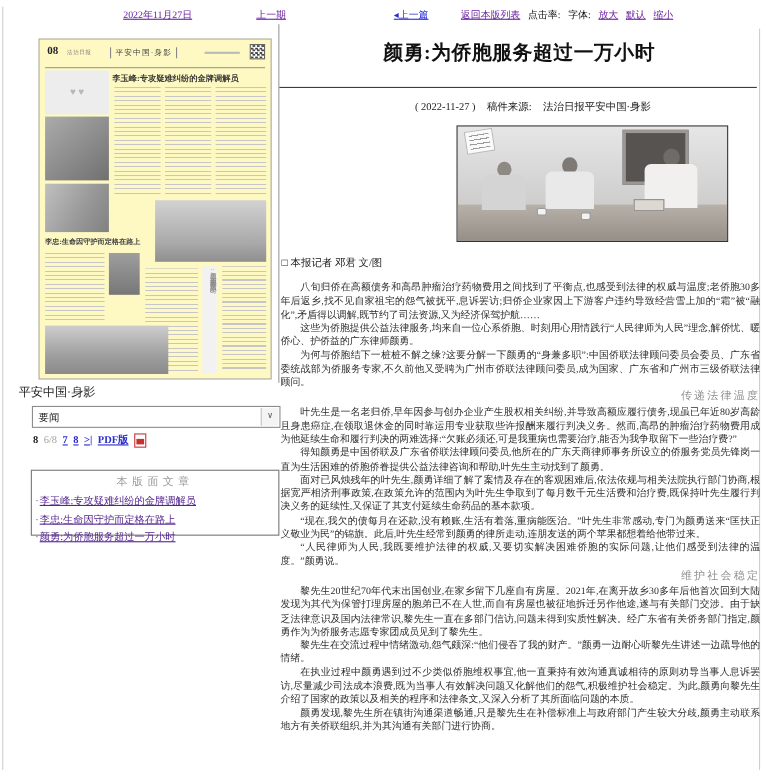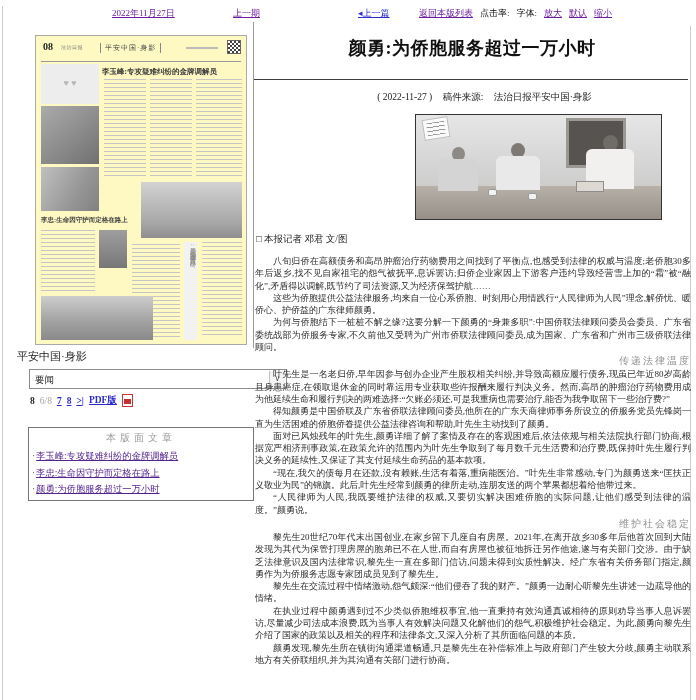--- a/index.html
+++ b/index.html
@@ -54,32 +54,32 @@
   .tl-d { position:absolute; left:5px;  top:194px; width:54px; height:62px; }
   .tl-e { position:absolute; left:96px; top:208px; width:48px; height:94px; }
   .th-vert { position:absolute; left:148px; top:206px; width:13px; height:98px; background:#f2f2f2;
              writing-mode:vertical-rl; font-size:6px; color:#8a8a8a; letter-spacing:1px; overflow:hidden; }
   .tl-f { position:absolute; left:166px; top:206px; width:40px; height:96px; }
   .th-street { position:absolute; left:5px; top:260px; width:112px; height:44px;
                background:linear-gradient(#cdcdcd,#a0a0a0 60%,#8a8a8a); }
 
   
   .side-label { position:absolute; left:17px; top:349px; font-size:11px; color:#222; }
-  .sel { position:absolute; left:29px; top:369px; width:258px; height:20px;
+  .sel { position:absolute; left:29px; top:369px; width:226px; height:20px;
          border:1px solid #8c8c8c; background:#fff; font-size:9.5px; color:#222; cursor:pointer;font-family:Liberation Mono, monospace; }
   .sel-val  { position:absolute; left:5px; top:4px; }
   .sel-chev { position:absolute; right:1px; top:1px; bottom:1px; width:16px; border-left:1px solid #c2c2c2;
               background:#f4f4f4; text-align:center; font-size:8px; color:#555; line-height:16px; }
   .pager { position:absolute; left:30px; top:394px; font-size:9.5px; display:flex; gap:5px; align-items:center; }
   .pg-total { color:#222; font-weight:bold; }
   .pg-cur   { color:#a6a6a6; }
   .pager a  { font-weight:bold; }
   .pdf-icon { width:11px; height:13px; background:#fff; border:1px solid #c33; position:relative; display:inline-block; }
   .pdf-icon .bar { position:absolute; left:1px; right:1px; top:4px; height:5px; background:#c53030; }
-  .artbox { position:absolute; left:28px; top:427px; width:226px; height:74px; border:1px solid #777; }
+  .artbox { position:absolute; left:28px; top:427px; width:226px; height:60px; border:1px solid #777; }
   .artbox-title { text-align:center; color:#9c9c9c; font-size:10px; letter-spacing:4px; margin-top:3px; }
   .artlinks { margin-top:3px; padding-left:3px; }
   .artlink  { line-height:16.5px; font-size:9.3px; white-space:nowrap; overflow:hidden; }
   .artlink .blt { color:#555; margin-right:1px; text-decoration:none; }
   .artlink a { color:#54258f; }
 
   
   .main-title { position:absolute; left:255px; top:36px; width:434px; text-align:center;
                 font-size:18px; font-weight:bold; color:#111; letter-spacing:.5px; }
   .main-hr { position:absolute; left:254px; top:79px; width:434px; height:1px; background:#3c3c3c; }

